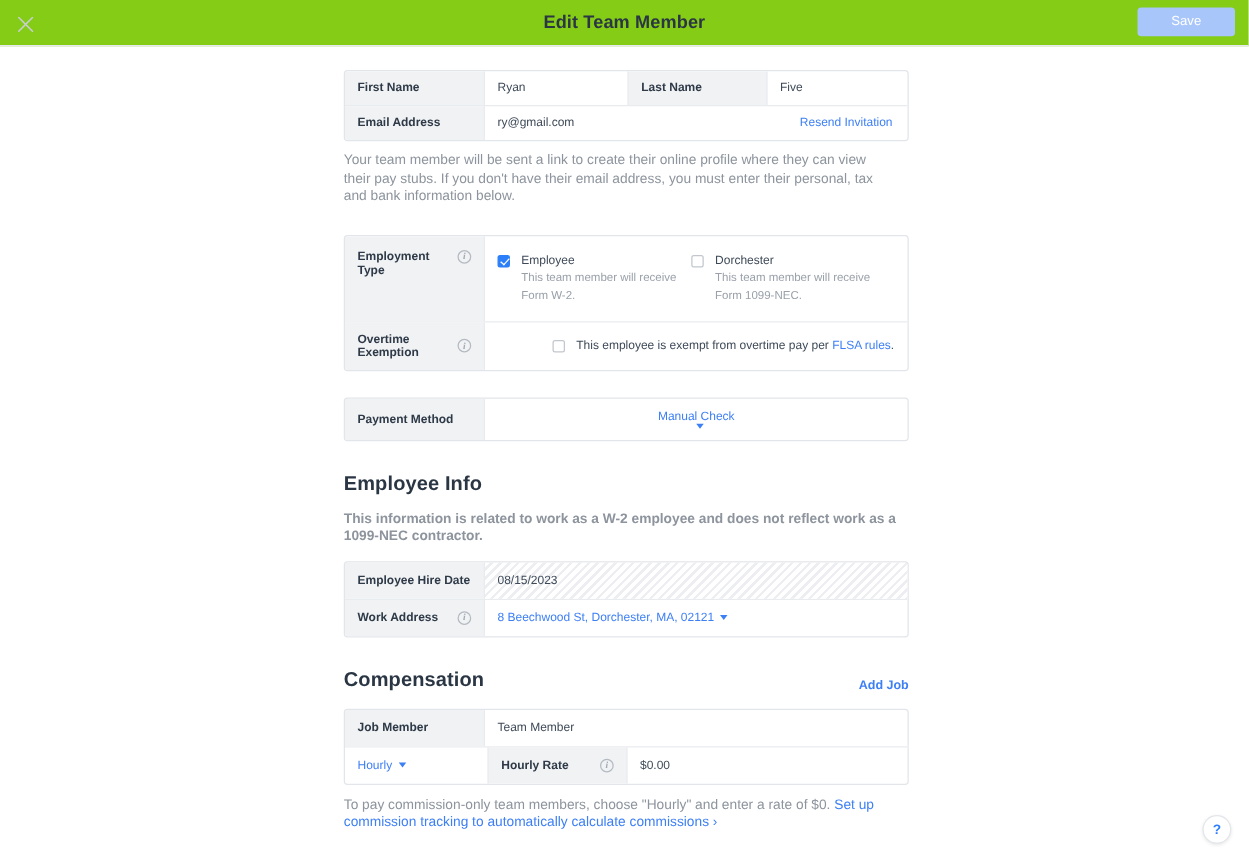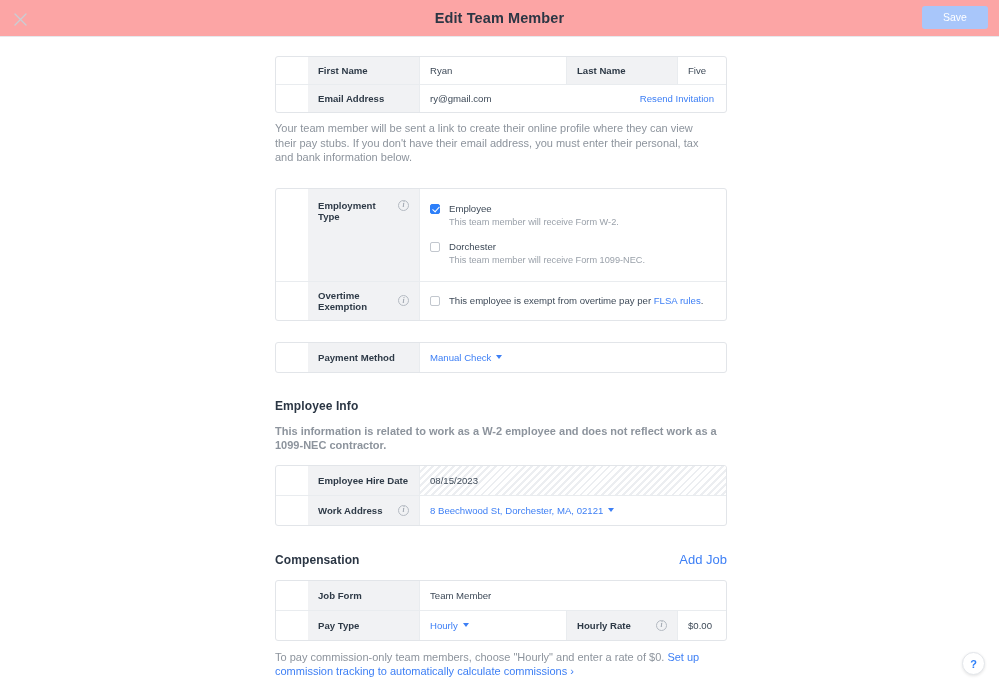--- a/index.html
+++ b/index.html
@@ -9,40 +9,40 @@
     font-family: "Liberation Sans", sans-serif;
     overflow: hidden;
     color: #2e3a47;
   }
 
   
   .topbar {
     position: relative;
     height: 37px;
     border-bottom: 1px solid #e6e9ed;
-    background: #fca5a5;
+    background: #84cc16;
   }
   .close-btn {
     position: absolute; left: 10px; top: 9px;
     width: 20px; height: 20px;
     cursor: pointer;
     display: flex; align-items: center; justify-content: center;
   }
   .close-btn svg { display: block; }
   .topbar-title {
     position: absolute; left: 0; right: 0; top: 10px;
     text-align: center;
     font-size: 14.5px;
     font-weight: bold;
     color: #2b3644;
     letter-spacing: .1px;
   }
   .save-btn {
     position: absolute; right: 11px; top: 6px;
-    width: 66px; height: 23px;
+    width: 78px; height: 23px;
     background: #a8c6fa;
     color: #ffffff;
     border: none; border-radius: 3px;
     font-size: 10.5px;
     font-family: "Liberation Sans", sans-serif;
     cursor: pointer;
     line-height: 23px;
     text-align: center;
     padding: 0;
   }
@@ -78,21 +78,20 @@
     background: #f1f2f4;
     font-size: 9.6px;
     font-weight: bold;
     color: #2e3a47;
     padding: 8px 10px;
     display: flex;
     align-items: center;
     flex: 0 0 112px;
     border-right: 1px solid #e9ecef;
     position: relative;
-    margin-left: 32px;
   }
   .lbl .info { margin-left: auto; }
   .val {
     flex: 1 1 auto;
     font-size: 9.6px;
     color: #3e4a58;
     padding: 8px 10px;
     display: flex;
     align-items: center;
     min-width: 0;
@@ -139,21 +138,21 @@
   .cb.checked::after {
     content: "";
     position: absolute;
     left: 3px; top: 0.5px;
     width: 3px; height: 6px;
     border: solid #fff;
     border-width: 0 1.4px 1.4px 0;
     transform: rotate(42deg);
   }
 
-  .cb-group { display: flex; flex-direction: column; gap: 12px; padding: 3px 0; }
+  .cb-group { display: flex; flex-direction: row; gap: 12px; padding: 3px 0; }
   .cb-item { display: flex; gap: 9px; align-items: flex-start; }
   .cb-title { font-size: 9.6px; color: #3e4a58; line-height: 12px; }
   .cb-sub { font-size: 9.2px; color: #9aa1aa; line-height: 14px; margin-top: 4px; }
   .cb-line { font-size: 9.6px; color: #3e4a58; line-height: 12px; }
 
   
   .caret {
     display: inline-block;
     width: 0; height: 0;
     margin-left: 5px;
@@ -164,32 +163,32 @@
   }
 
   
   .para {
     font-size: 11px;
     color: #8d949d;
     line-height: 14.5px;
     margin: 8px 0 0 0;
   }
   .sec-head {
-    font-size: 12px;
+    font-size: 16px;
     font-weight: bold;
     color: #2b3644;
     letter-spacing: .1px;
   }
   .sec-bar {
     display: flex;
     align-items: flex-end;
     justify-content: space-between;
     gap: 16px;
   }
-  .sec-link { font-size: 13px; color: #3d7ff5; cursor: pointer; }
+  .sec-link { font-size: 10px; color: #3d7ff5; cursor: pointer; font-weight: bold; }
 
   
   .help-fab {
     position: absolute;
     right: 14px; bottom: 16px;
     width: 23px; height: 23px;
     border-radius: 50%;
     background: #ffffff;
     border: 1px solid #e3e6ea;
     box-shadow: 0 1px 3px rgba(0,0,0,.10);
@@ -255,35 +254,35 @@
               </span>
             </div>
           </div>
         </div>
       </div>
       <div class="row">
         <div class="lbl">
           <span>Overtime Exemption</span>
           <span class="info">i</span>
         </div>
-        <div class="val" style="padding-top:9px;padding-bottom:9px;">
+        <div class="val" style="padding-top:9px;padding-bottom:9px;margin-left:44px;">
           <div class="cb-item">
             <span class="cb"></span>
             <span class="cb-line">
               <span>This employee is exempt from overtime pay per </span><span class="link">FLSA rules</span><span>.</span>
             </span>
           </div>
         </div>
       </div>
     </div>
 
     <div class="tbl" style="margin-top:21px;">
       <div class="row">
         <div class="lbl">Payment Method</div>
-        <div class="val" style="padding-top:9px;padding-bottom:9px;">
+        <div class="val" style="padding-top:9px;padding-bottom:9px;flex-direction:column;">
           <span class="link">Manual Check</span>
             <span class="caret"></span>
         </div>
       </div>
     </div>
 
     <div class="sec-head" style="margin-top:26px;">Employee Info</div>
     <p class="para" style="margin-top:11px;font-weight:bold;">This information is related to work as a W-2 employee and does not reflect work as a 1099-NEC contractor.</p>
 
     <div class="tbl" style="margin-top:12px;">
@@ -303,25 +302,24 @@
       </div>
     </div>
 
     <div class="sec-bar" style="margin-top:26px;">
       <div class="sec-head">Compensation</div>
       <div class="sec-link">Add Job</div>
     </div>
 
     <div class="tbl" style="margin-top:13px;">
       <div class="row">
-        <div class="lbl">Job Form</div>
+        <div class="lbl">Job Member</div>
         <div class="val" style="padding-top:9px;padding-bottom:9px;">Team Member</div>
       </div>
       <div class="row">
-        <div class="lbl">Pay Type</div>
         <div class="val" style="flex:0 0 114px;padding-top:9px;padding-bottom:9px;">
           <span class="link">Hourly</span>
             <span class="caret"></span>
         </div>
         <div class="lbl" style="border-left:1px solid #e9ecef;">
           <span>Hourly Rate</span>
           <span class="info">i</span>
         </div>
         <div class="val" style="padding-top:9px;padding-bottom:9px;">$0.00</div>
       </div>

